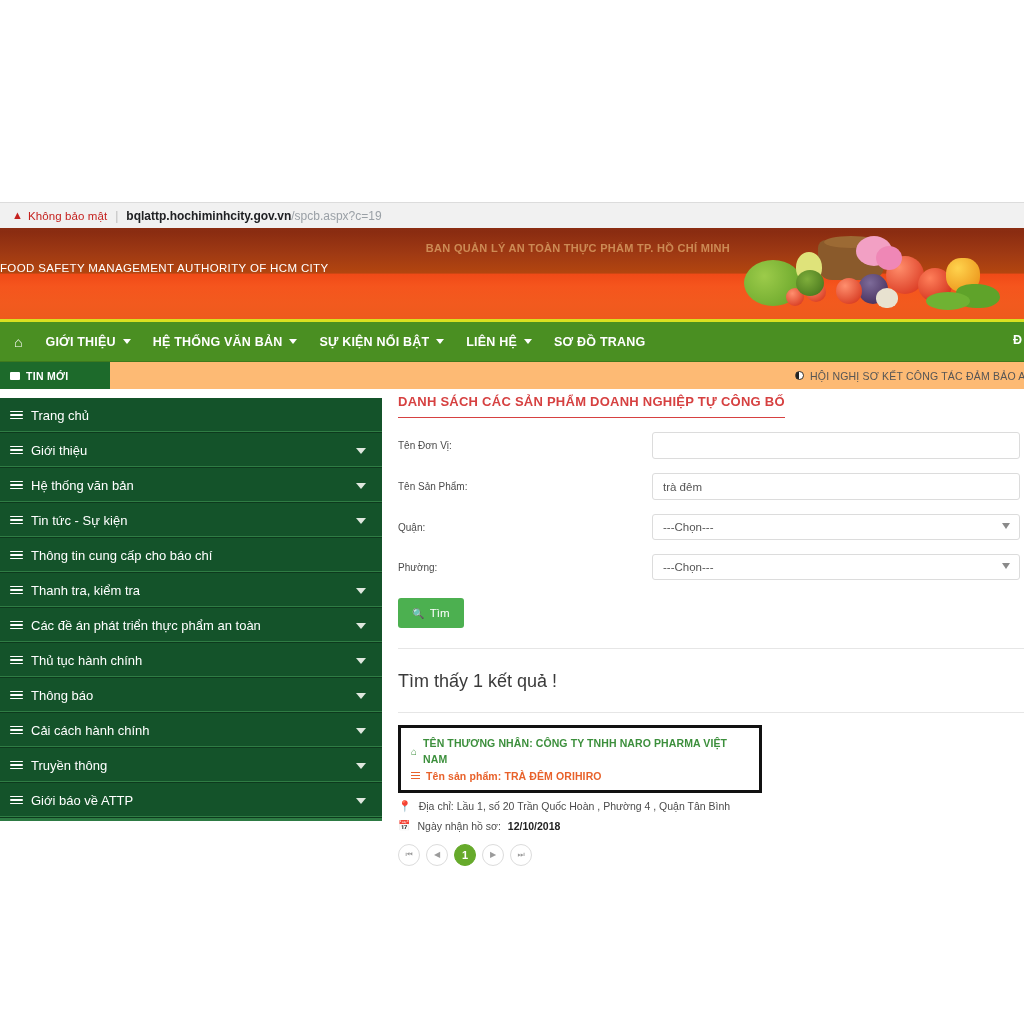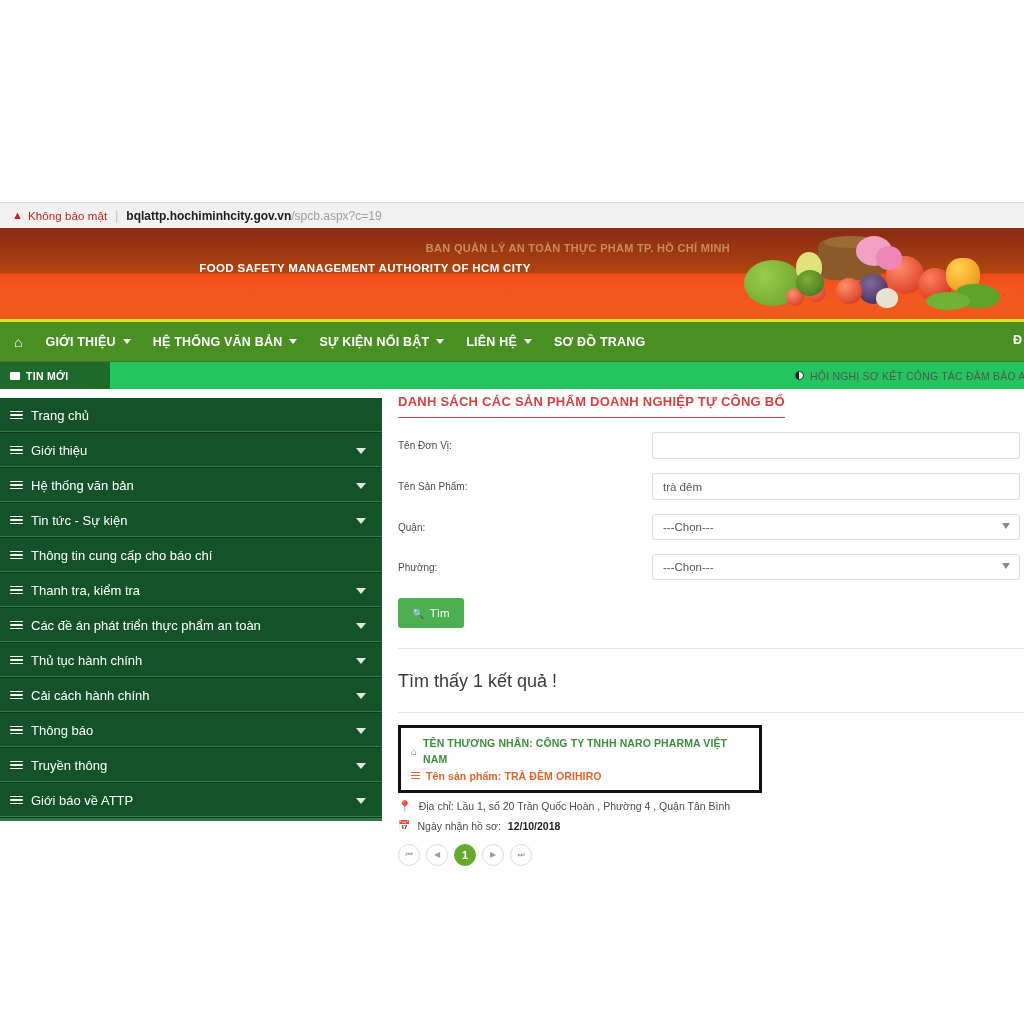--- a/index.html
+++ b/index.html
@@ -33,22 +33,22 @@
        #8c2d12 0%, #8a2c11 4%, #a03a13 28%, #b2450f 47%, #b44510 48%,
        #f04a17 49%, #f5551d 62%, #f25a1e 80%, #ee5a1d 96%, #e9591c 100%);
     overflow:hidden;
   }
   .banner::after{
     content:""; position:absolute; left:0; right:0; bottom:0; height:3px;
     background:#d9e021;
   }
   .banner-en {
     position:absolute; left:0; top:34px; width:730px;
-    text-align:center;
-    color:#ffffff; font-weight:bold; font-size:11.5px; letter-spacing:.35px;
+    text-align:left;
+    color:#ffffff; font-weight:normal; font-size:11.5px; letter-spacing:.35px;
   }
   .banner-vn {
     position:absolute; left:0; top:14px; width:730px; text-align:right;
     color:#f6cf8a; font-weight:bold; font-size:11px; letter-spacing:.3px;
     opacity:.55;
   }
   
   .veg { position:absolute; right:24px; top:6px; width:300px; height:86px; }
   .veg i { position:absolute; display:block; border-radius:50%; }
 
@@ -63,21 +63,21 @@
   .nav-item {
     color:#ffffff; font-size:12.5px; font-weight:bold; letter-spacing:.2px;
     padding:0 11px; white-space:nowrap; display:flex; align-items:center; gap:7px;
   }
   .caret-d {
     width:0;height:0;border-left:4px solid transparent;border-right:4px solid transparent;
     border-top:5px solid #ffffff; display:inline-block;
   }
 
   
-  .newsbar { position:absolute; left:0; top:362px; width:1024px; height:27px; background:#22c55e; }
+  .newsbar { position:absolute; left:0; top:362px; width:1024px; height:27px; background:#fdba74; }
   .newsbadge {
     position:absolute; left:0; top:0; width:110px; height:27px;
     background:#1d6a2b; color:#fff; font-size:10.5px; font-weight:bold;
     display:flex; align-items:center; gap:6px; padding-left:10px; box-sizing:border-box;
     letter-spacing:.3px;
   }
   .mini-sq { width:10px;height:8px;background:#fff;border-radius:1px;display:inline-block; }
   .ticker {
     position:absolute; left:795px; top:0; height:27px; display:flex; align-items:center;
     gap:6px; color:#555; font-size:10.5px; letter-spacing:.2px; white-space:nowrap;
@@ -302,30 +302,30 @@
         </span>
         <span>Thủ tục hành chính</span>
         <i class="side-caret"></i>
       </div>
       <div class="side-item">
         <span class="lines">
           <b></b>
           <b></b>
           <b></b>
         </span>
+        <span>Thông báo</span>
+        <i class="side-caret"></i>
+      </div>
+      <div class="side-item">
+        <span class="lines">
+          <b></b>
+          <b></b>
+          <b></b>
+        </span>
         <span>Cải cách hành chính</span>
-        <i class="side-caret"></i>
-      </div>
-      <div class="side-item">
-        <span class="lines">
-          <b></b>
-          <b></b>
-          <b></b>
-        </span>
-        <span>Thông báo</span>
         <i class="side-caret"></i>
       </div>
       <div class="side-item">
         <span class="lines">
           <b></b>
           <b></b>
           <b></b>
         </span>
         <span>Truyền thông</span>
         <i class="side-caret"></i>

